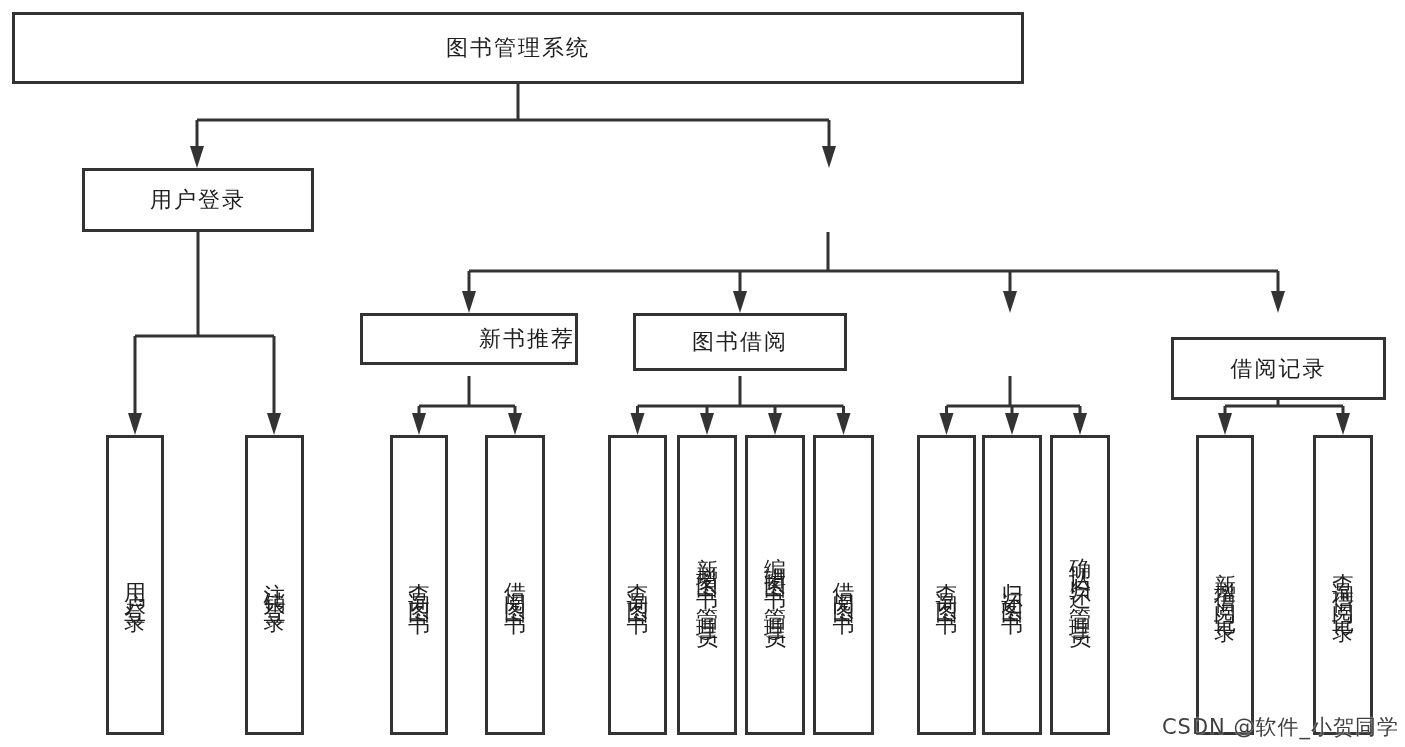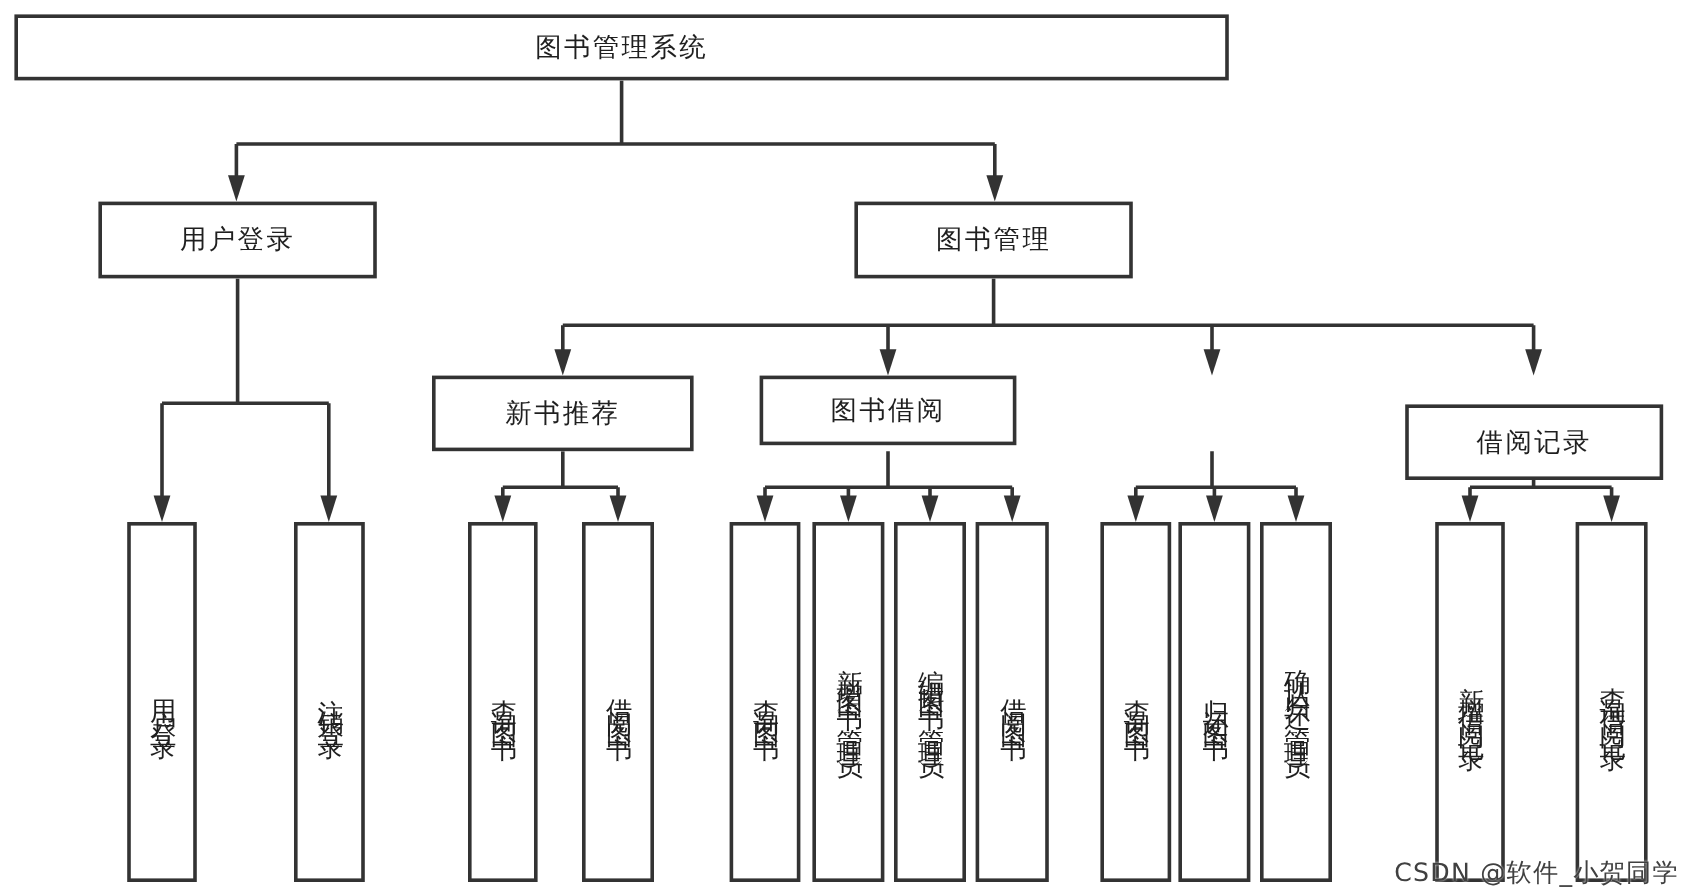--- a/index.html
+++ b/index.html
@@ -36,24 +36,24 @@
     white-space: nowrap;
   }
   .leaf .vtext {
     writing-mode: vertical-rl;
     text-orientation: mixed;
     letter-spacing: 10px;
     line-height: 1;
     white-space: nowrap;
   }
   
-  .n-root   { left:12px;   top:12px;  width:1012px; height:55px; }
+  .n-root   { left:12px;   top:12px;  width:1012px; height:72px; }
   .n-login  { left:82px;   top:168px; width:232px;  height:64px; }
   .n-mgmt   { left:712px;  top:168px; width:232px;  height:64px; }
-  .n-rec    { left:360px;  top:313px; width:218px;  height:63px; }
+  .n-rec    { left:360px;  top:313px; width:218px;  height:52px;justify-content:flex-end; }
   .n-borrow { left:633px;  top:313px; width:214px;  height:58px; }
   .n-cur    { left:902px;  top:313px; width:215px;  height:63px; }
   .n-recd   { left:1171px; top:313px; width:215px;  height:63px;margin-top:24px; }
   .leaf     { top:435px; height:300px; }
   .l1  { left:106px;  width:58px; }
   .l2  { left:245px;  width:59px; }
   .l3  { left:390px;  width:58px; }
   .l4  { left:485px;  width:60px; }
   .l5  { left:608px;  width:59px; }
   .l6  { left:677px;  width:60px; }
@@ -119,23 +119,20 @@
     <polygon points="1336,413 1350,413 1343,435"></polygon>
   </svg>
 
   <div class="node n-root">
     <span>图书管理系统</span>
   </div>
 
   <div class="node n-login">
     <span>用户登录</span>
   </div>
-  <div class="node n-mgmt">
-    <span>图书管理</span>
-  </div>
 
   <div class="node n-rec">
     <span>新书推荐</span>
   </div>
   <div class="node n-borrow">
     <span>图书借阅</span>
   </div>
   <div class="node n-recd">
     <span>借阅记录</span>
   </div>

